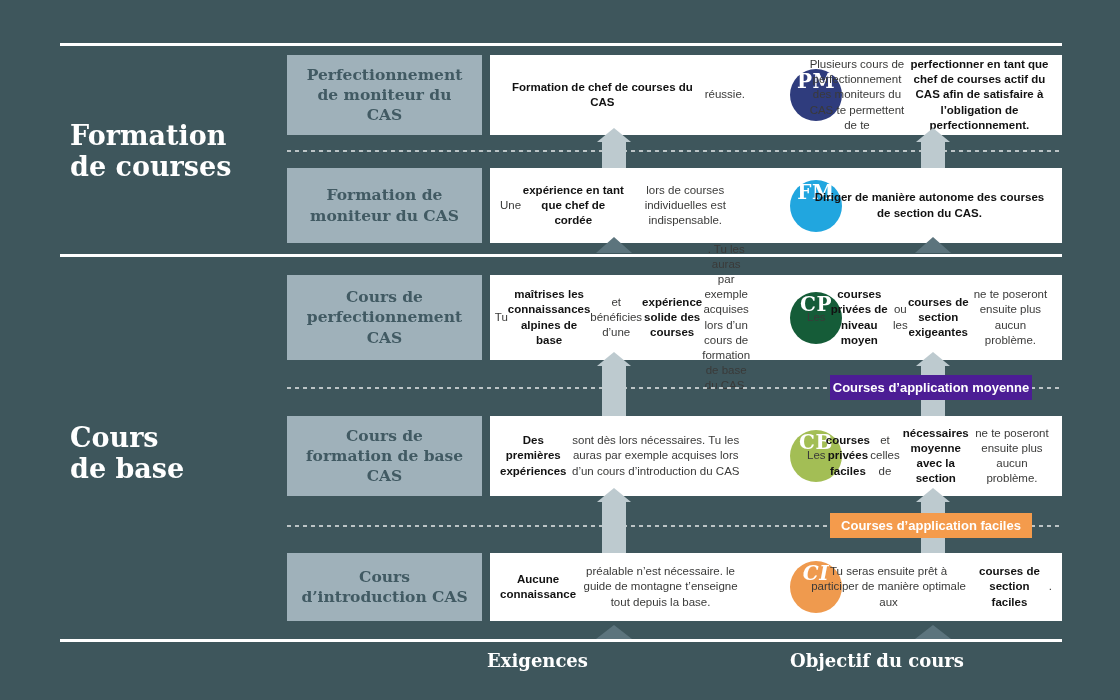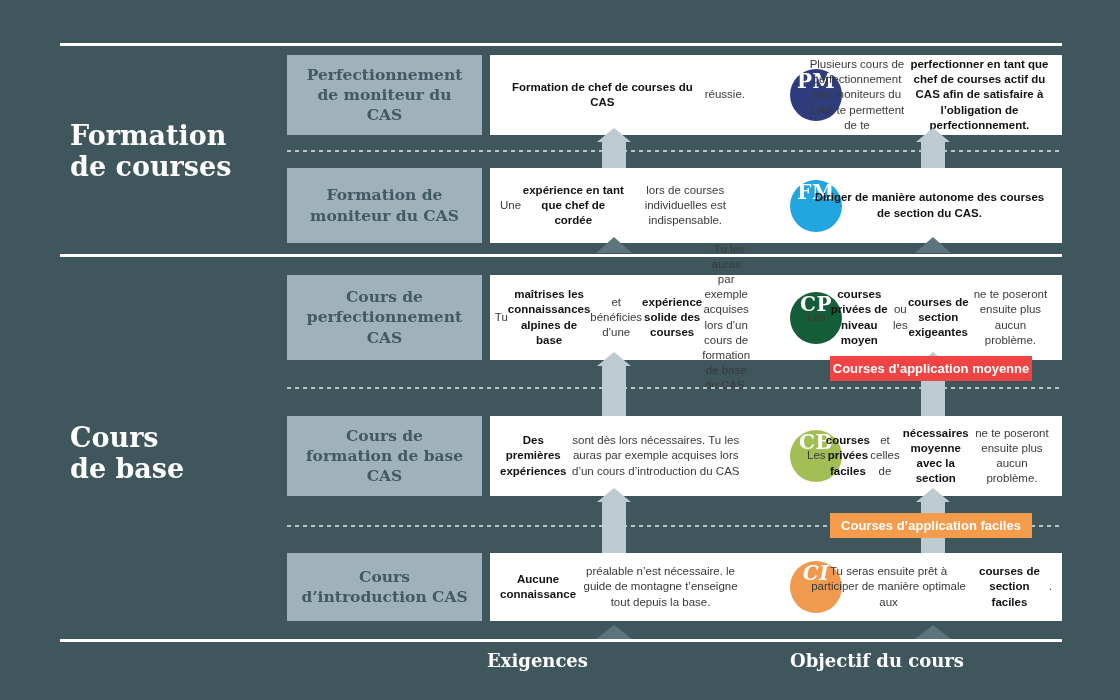--- a/index.html
+++ b/index.html
@@ -149,21 +149,21 @@
   <div class="arrow" style="left:916px;top:488px;height:65px">
       <div class="head"></div>
       <div class="shaft"></div>
     </div>
 
   <div class="tri-dark" style="left:596px;top:237px"></div>
   <div class="tri-dark" style="left:915px;top:237px"></div>
   <div class="tri-dark small" style="left:596px;top:625px"></div>
   <div class="tri-dark small" style="left:915px;top:625px"></div>
 
-  <div class="banner" style="top: 356px; background: #ef4444;">
+  <div class="banner" style="top: 375px; background: #4c1d95;">
     <span>Courses d’application moyenne</span>
   </div>
   <div class="banner" style="top: 513px; background: rgb(244, 155, 76);">
     <span>Courses d’application faciles</span>
   </div>
 
   <div class="axis-label" style="left:487px;width:272px">Exigences</div>
   <div class="axis-label" style="left:790px;width:282px">Objectif du cours</div>
 
 </div>

